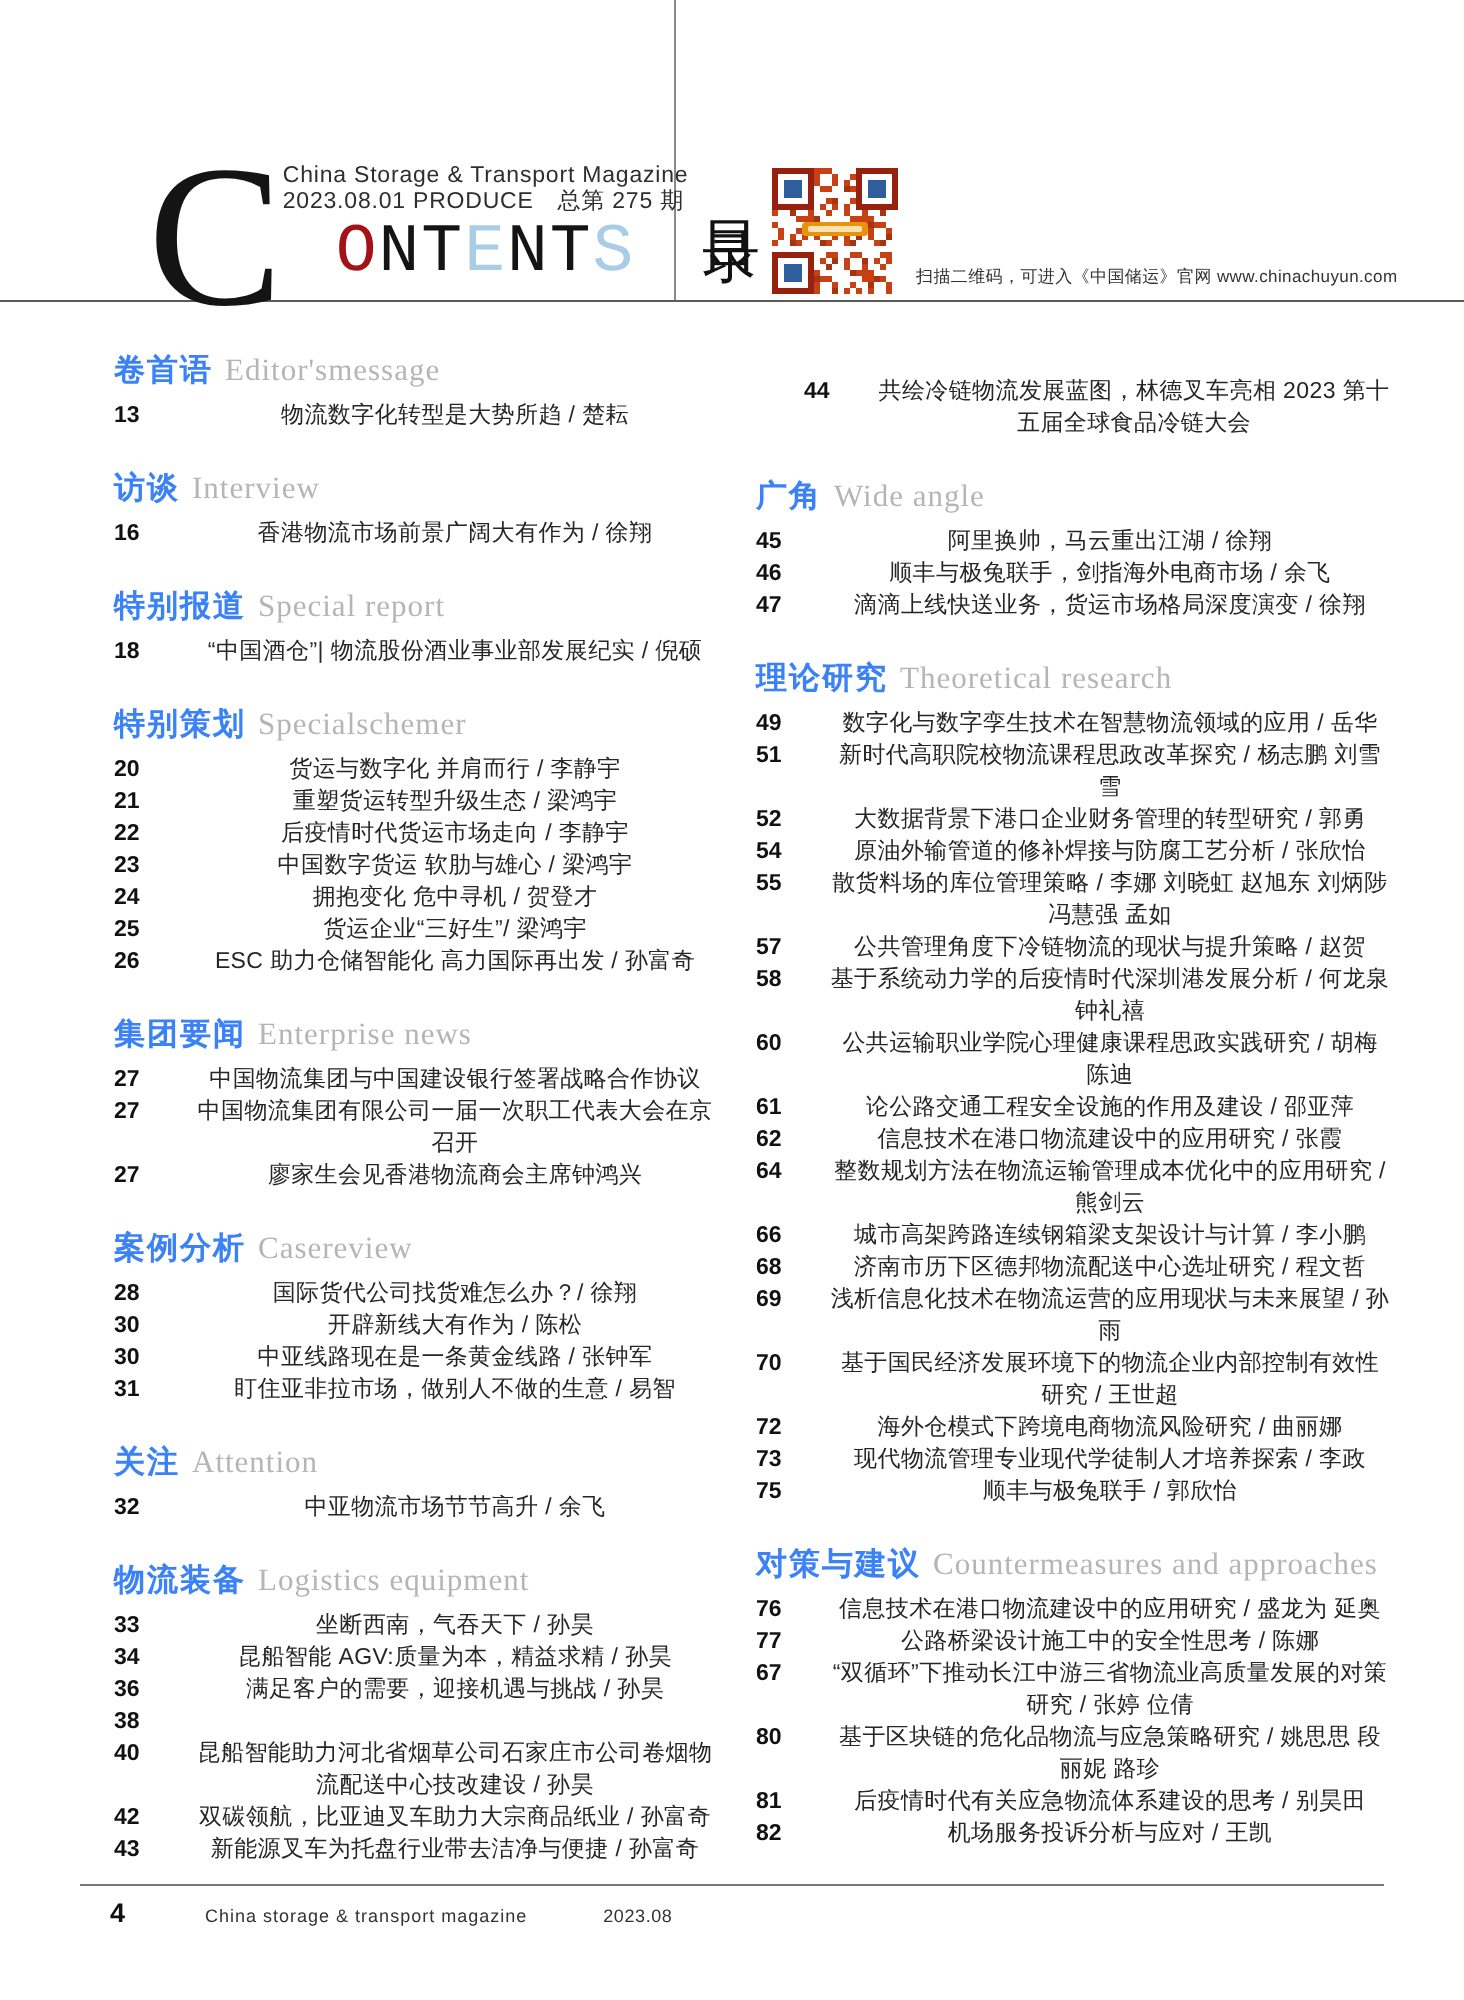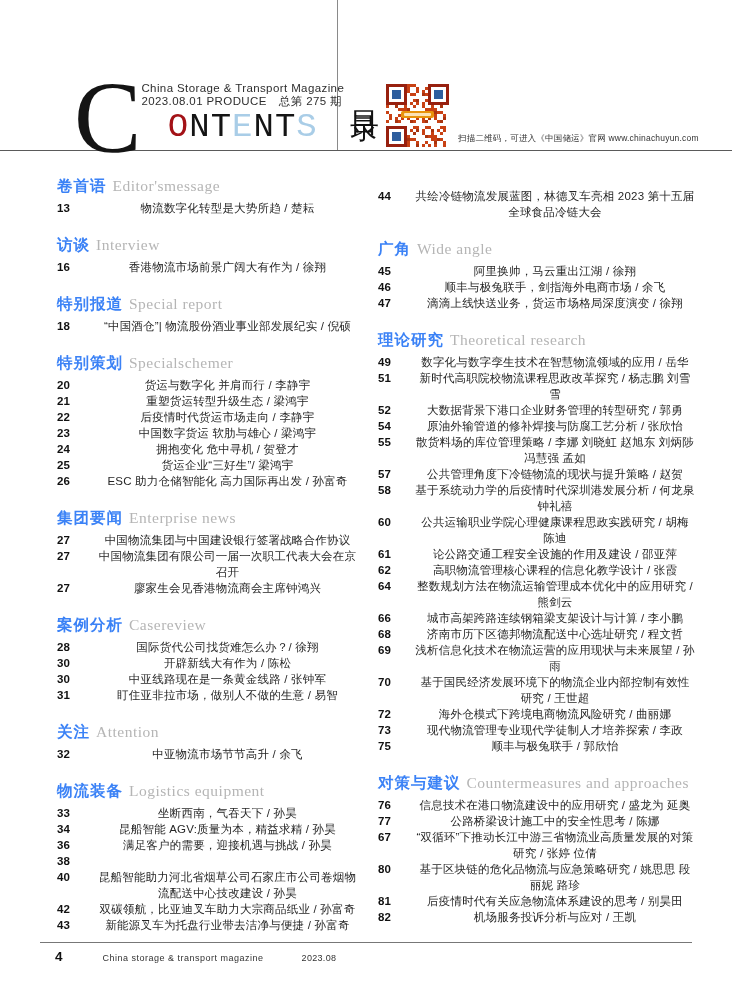--- a/index.html
+++ b/index.html
@@ -27,21 +27,21 @@
   }
   .qr-box{position:absolute;left:386px;top:84px;width:63px;height:63px;}
   .qr-caption{position:absolute;left:458px;top:133px;font-size:8.5px;color:#333;white-space:nowrap;letter-spacing:.2px;}
   
   .main{position:absolute;left:57px;top:176px;width:638px;display:flex;}
   .col{display:flex;flex-direction:column;}
   .col-left{width:304px;margin-right:17px;}
   .col-right{width:317px;}
   .toc-section{margin-top:19px;}
   .toc-section:first-child{margin-top:0;}
-  .col-right .toc-section:first-child{margin-top:12px;}
+  .col-right .toc-section:first-child{margin-top:12px;margin-left:24px;}
   .sec-head{margin:0 0 5px 0;font-size:15.5px;line-height:19px;white-space:nowrap;}
   .sec-cn{color:#3b82f6;font-weight:bold;letter-spacing:1px;}
   .sec-en{
     font-family:Liberation Serif, serif;
     color:#b5b5b5;font-weight:normal;font-size:15.5px;margin-left:6px;letter-spacing:.5px;
   }
   .sec-items{list-style:none;margin:0;padding:0;}
   .toc-entry{display:flex;font-size:11.5px;line-height:16px;}
   .pg{width:37px;flex:0 0 37px;font-weight:bold;font-size:11.5px;color:#111;}
   .tt{flex:1;color:#262626;letter-spacing:.2px;text-align:center;}
@@ -543,21 +543,21 @@
     <span class="tt">公共运输职业学院心理健康课程思政实践研究 / 胡梅 陈迪</span>
   </li>
 
   <li class="toc-entry">
     <span class="pg">61</span>
     <span class="tt">论公路交通工程安全设施的作用及建设 / 邵亚萍</span>
   </li>
 
   <li class="toc-entry">
     <span class="pg">62</span>
-    <span class="tt">高职物流管理核心课程的信息化教学设计 / 张霞</span>
+    <span class="tt">信息技术在港口物流建设中的应用研究 / 张霞</span>
   </li>
 
   <li class="toc-entry">
     <span class="pg">64</span>
     <span class="tt">整数规划方法在物流运输管理成本优化中的应用研究 / 熊剑云</span>
   </li>
 
   <li class="toc-entry">
     <span class="pg">66</span>
     <span class="tt">城市高架跨路连续钢箱梁支架设计与计算 / 李小鹏</span>

